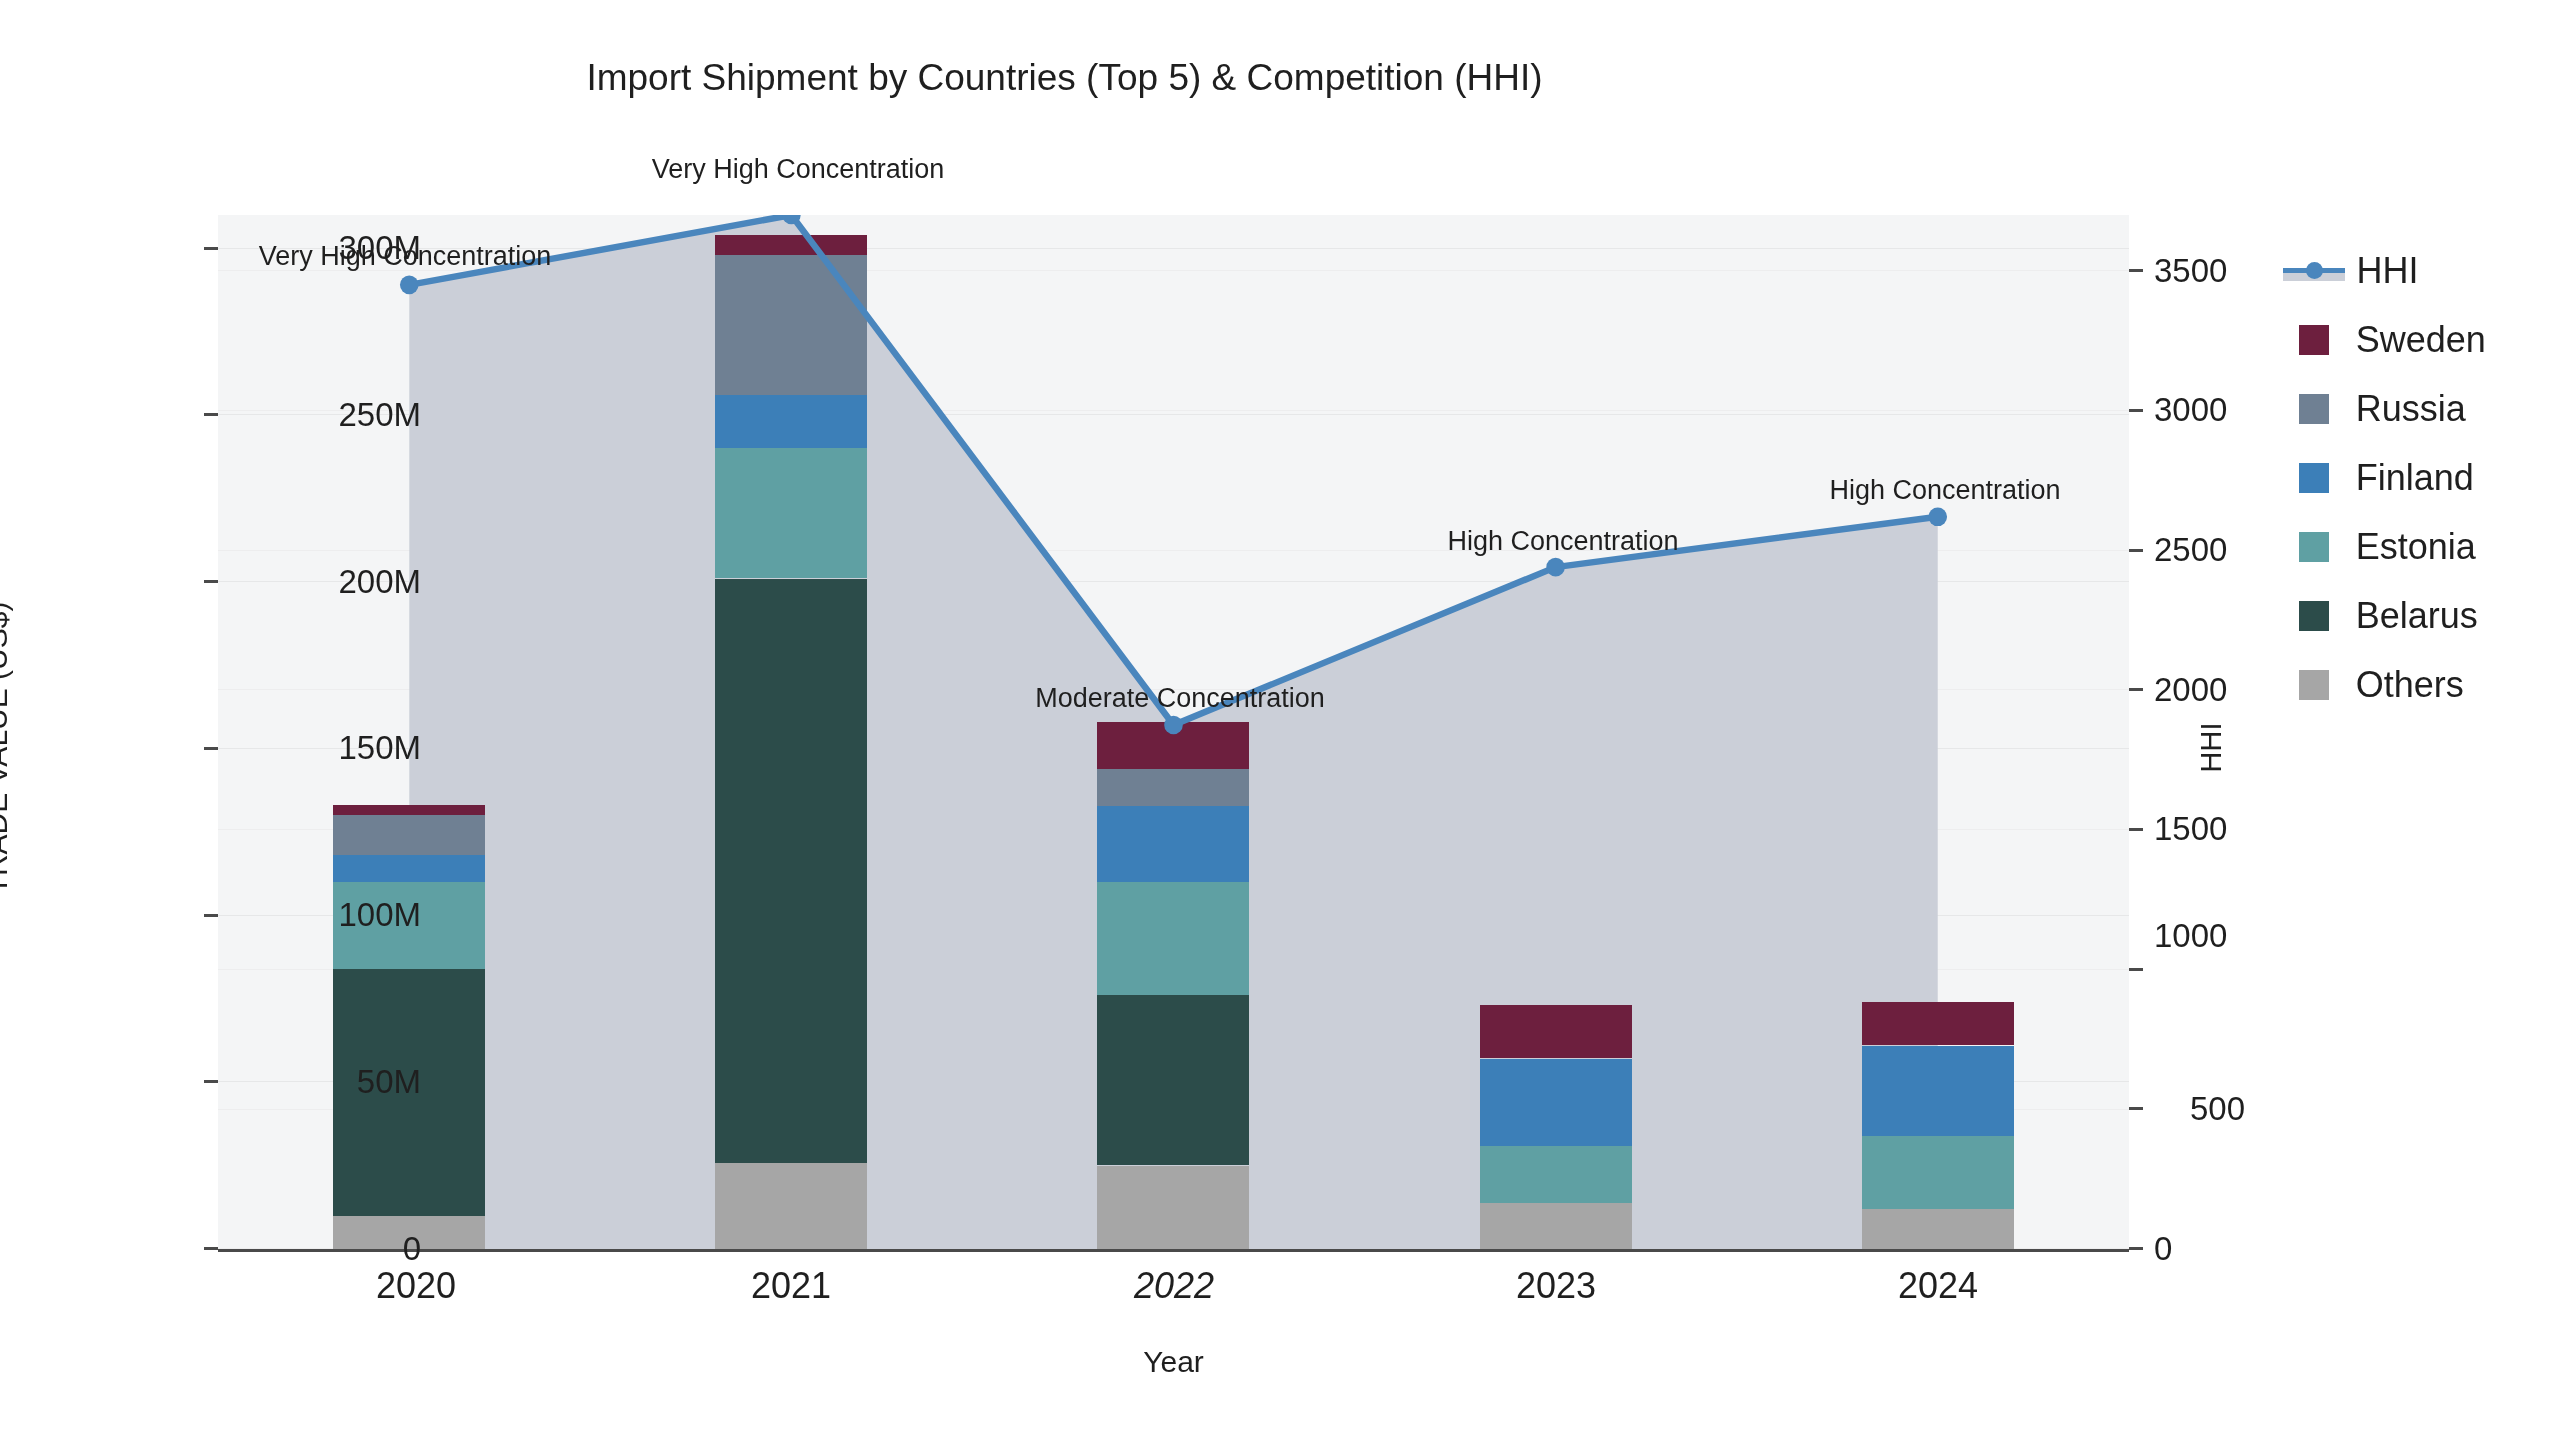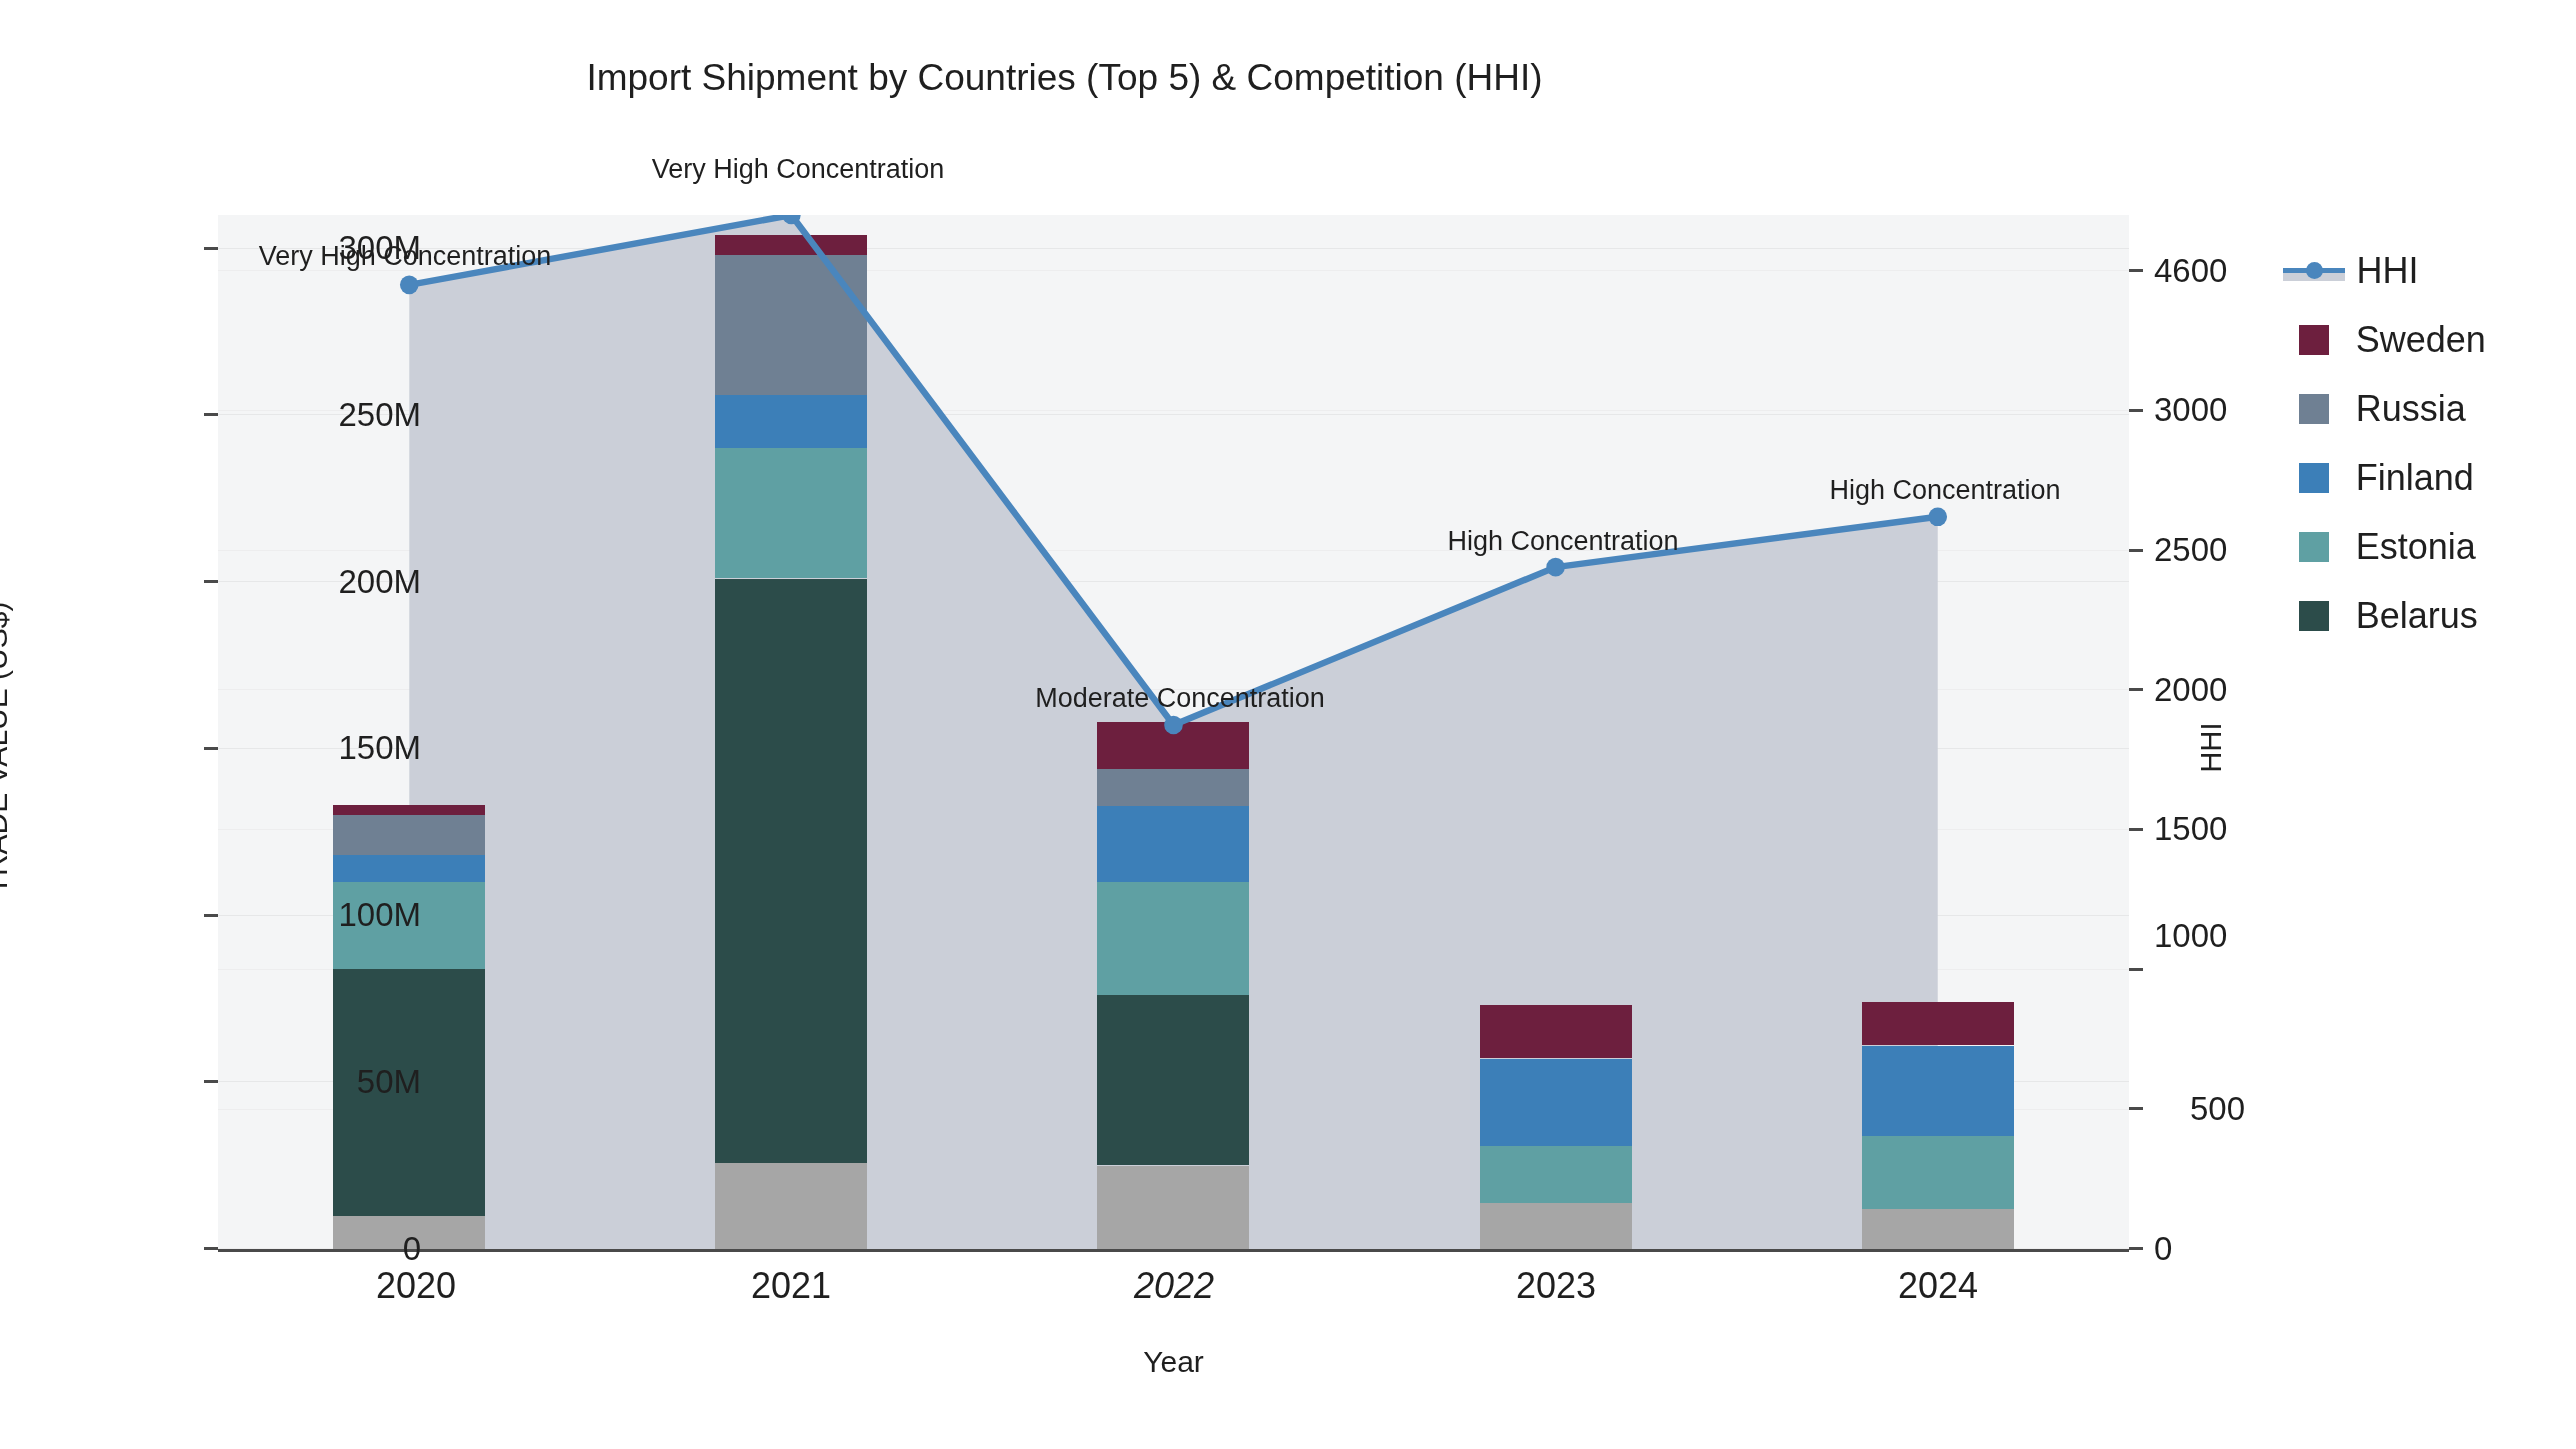--- a/index.html
+++ b/index.html
@@ -220,21 +220,21 @@
     <div class="ytick-r" style="top: 936px;">1000</div>
     <div style="position: absolute; left: 2129px; top: 968px; width: 14.3px; height: 2.9px; background: rgb(74, 74, 74);"></div>
     <div class="ytick-r" style="top: 829px;">1500</div>
     <div style="position: absolute; left: 2129px; top: 828px; width: 14.3px; height: 2.9px; background: rgb(74, 74, 74);"></div>
     <div class="ytick-r" style="top: 690px;">2000</div>
     <div style="position: absolute; left: 2129px; top: 688px; width: 14.3px; height: 2.9px; background: rgb(74, 74, 74);"></div>
     <div class="ytick-r" style="top: 550px;">2500</div>
     <div style="position: absolute; left: 2129px; top: 549px; width: 14.3px; height: 2.9px; background: rgb(74, 74, 74);"></div>
     <div class="ytick-r" style="top: 410px;">3000</div>
     <div style="position: absolute; left: 2129px; top: 409px; width: 14.3px; height: 2.9px; background: rgb(74, 74, 74);"></div>
-    <div class="ytick-r" style="top: 271px;">4600</div>
+    <div class="ytick-r" style="top: 271px;">3500</div>
     <div style="position: absolute; left: 2129px; top: 269px; width: 14.3px; height: 2.9px; background: rgb(74, 74, 74);"></div>
   </div>
 <div id="xtick-host">
     <div class="xtick" style="left: 416px;">2020</div>
     <div class="xtick" style="left: 791px;">2021</div>
     <div class="xtick" style="left: 1174px; font-style: italic;">2022</div>
     <div class="xtick" style="left: 1556px;">2023</div>
     <div class="xtick" style="left: 1938px;">2024</div>
   </div>
 
@@ -264,14 +264,18 @@
       <span class="legend-label">Finland</span>
     </div>
     <div class="legend-row">
       <span class="legend-swatch" style="background: rgb(95, 160, 163);"></span>
       <span class="legend-label">Estonia</span>
     </div>
     <div class="legend-row">
       <span class="legend-swatch" style="background: rgb(44, 76, 74);"></span>
       <span class="legend-label">Belarus</span>
     </div>
+    <div class="legend-row">
+      <span class="legend-swatch" style="background: rgb(166, 166, 166);"></span>
+      <span class="legend-label">Others</span>
+    </div>
   </div>
 
 
 </body></html>

